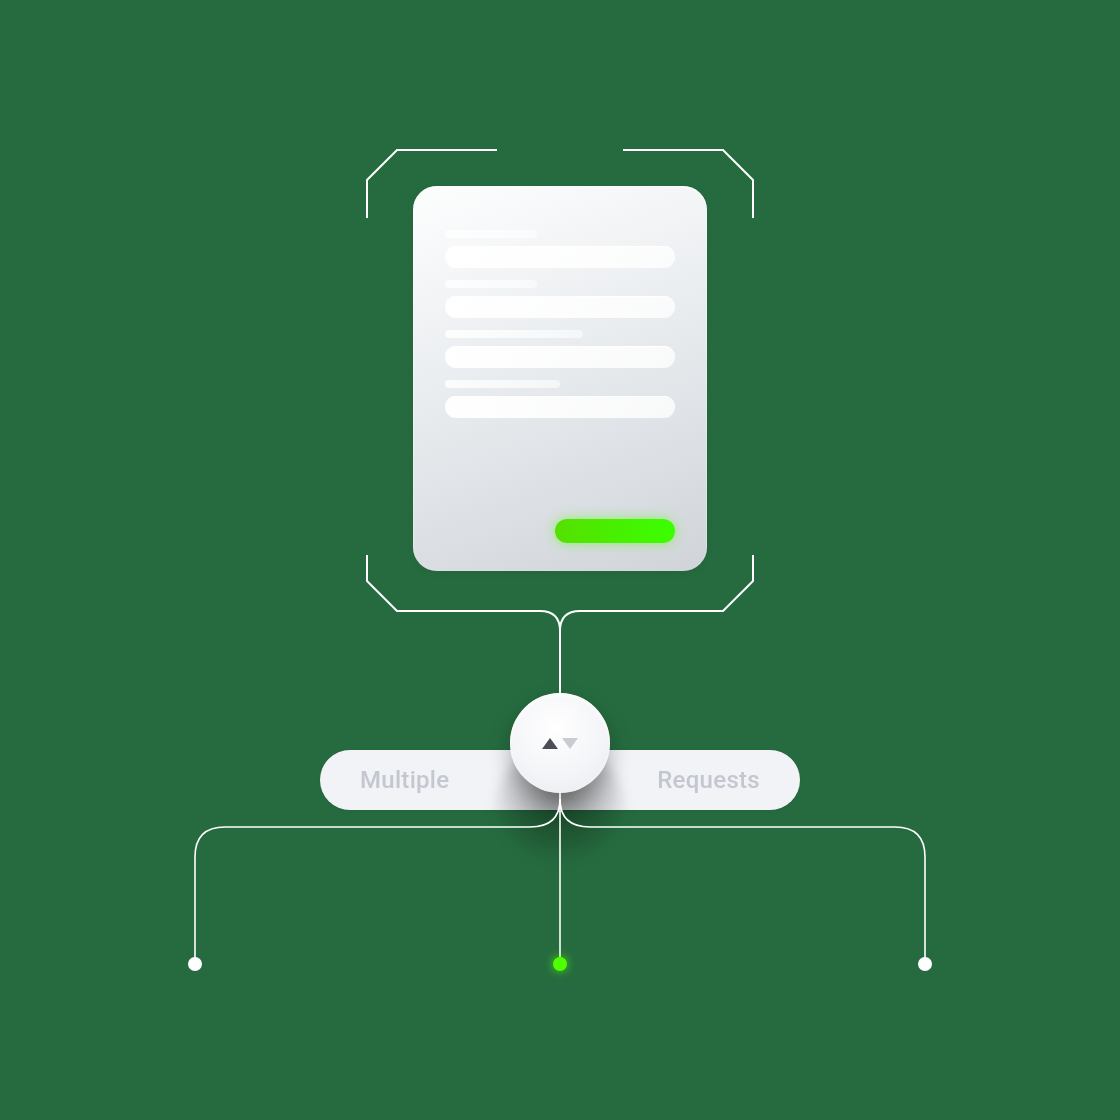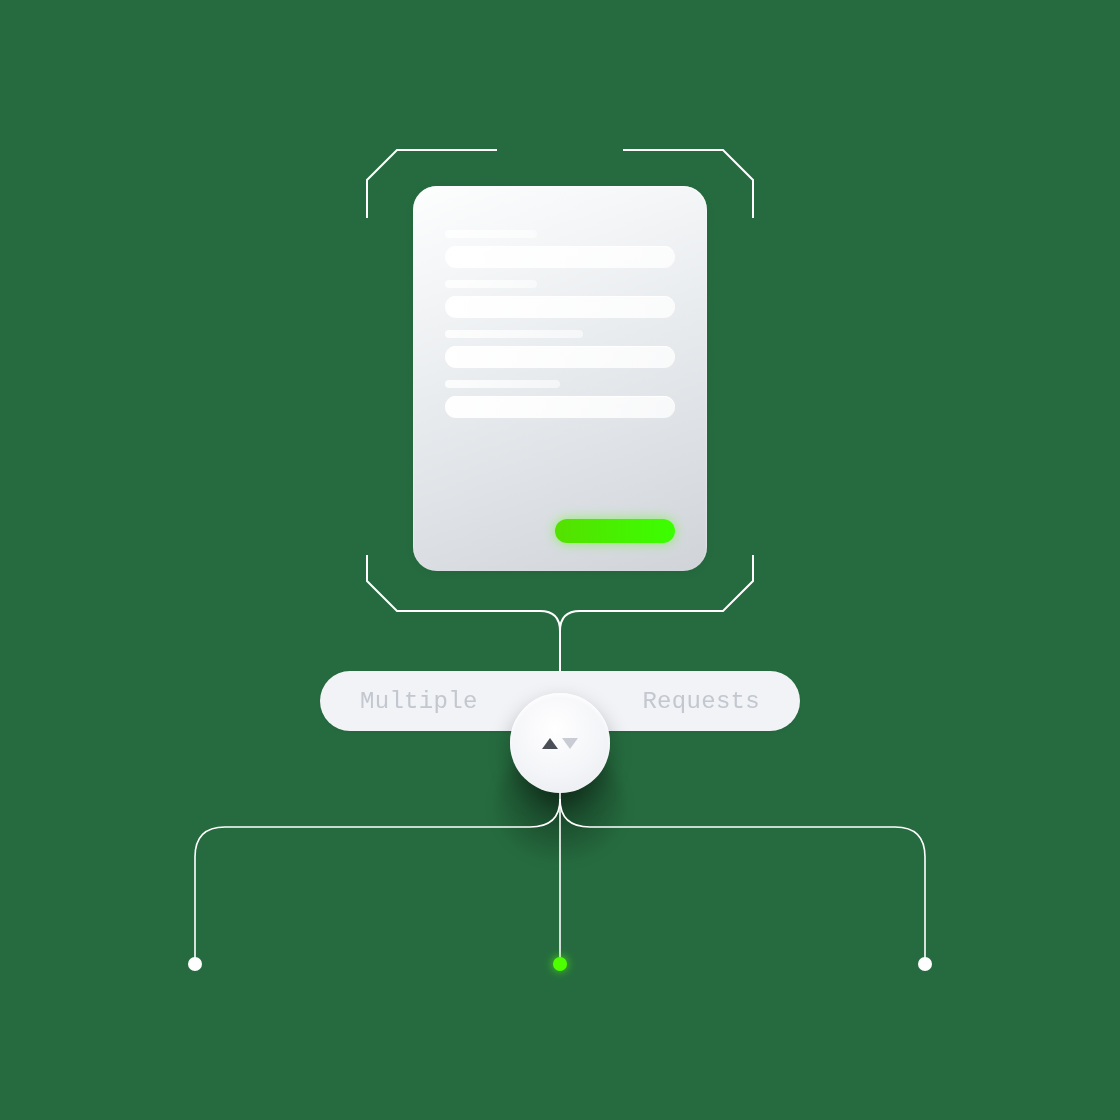--- a/index.html
+++ b/index.html
@@ -61,31 +61,30 @@
       left: 365px;
       pointer-events: none;
     }
     .frame-top    { top: 148px; }
     .frame-bottom { top: 555px; }
 
     
     .pill {
       position: absolute;
       left: 320px;
-      top: 671px;
+      top: 750px;
       width: 480px;
       height: 60px;
       background: #f2f3f7;
       border-radius: 30px;
       display: flex;
       align-items: center;
       justify-content: space-between;
       padding: 0 40px;
       box-shadow: 0 1px 3px rgba(0,0,0,0.06);
-      font-family: Liberation Mono, monospace;
     }
     .pill span {
       font-size: 24px;
       font-weight: 500;
       color: #c3c7cf;
       letter-spacing: 0.3px;
     }
 
     
     .knob-shadow {

